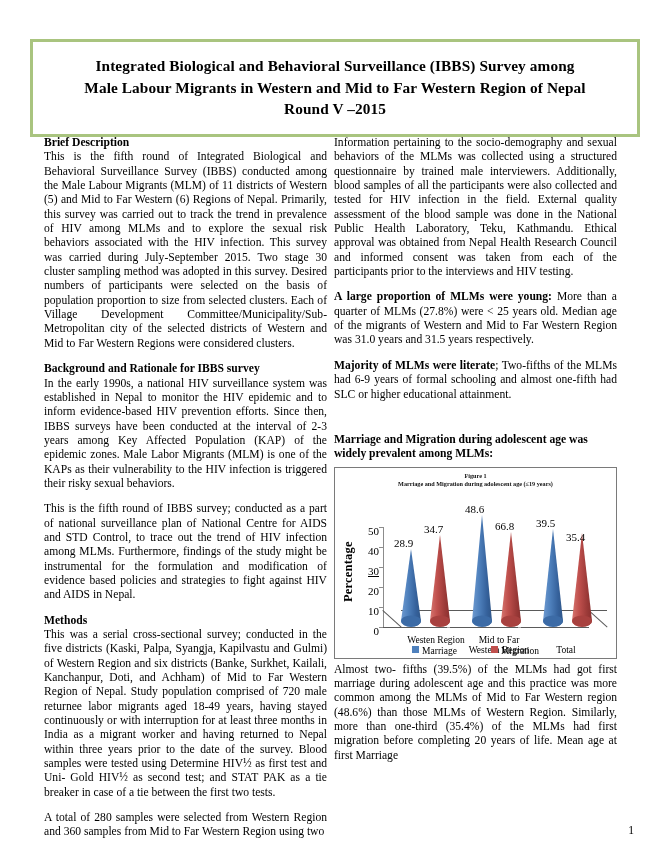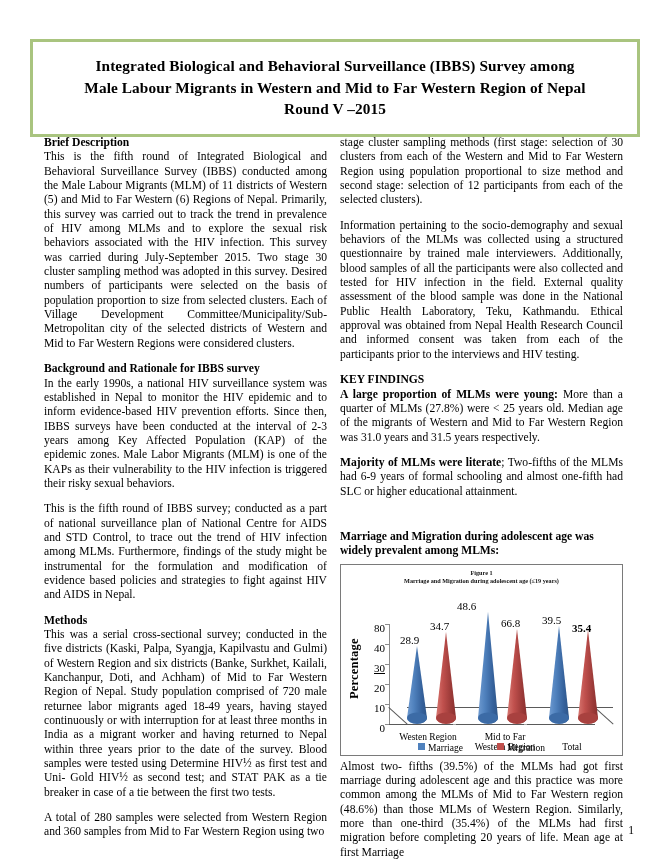--- a/index.html
+++ b/index.html
@@ -45,21 +45,21 @@
     color: #000;
   }
 
   
   .columns {
     position: absolute;
     left: 44px;
     top: 136px;
     width: 588px;
     display: flex;
-    gap: 13px;
+    gap: 7px;
   }
   .col {
     width: 283px;
     flex: 0 0 283px;
   }
   p.body {
     margin: 0 0 11px 0;
     font-size: 11.6px;
     line-height: 14.35px;
     text-align: justify;
@@ -303,44 +303,42 @@
       <h2 class="sec spaced">Background and Rationale for IBBS survey</h2>
       <p class="body">In the early 1990s, a national HIV surveillance system was established in Nepal to monitor the HIV epidemic and to inform evidence-based HIV prevention efforts. Since then, IBBS surveys have been conducted at the interval of 2-3 years among Key Affected Population (KAP) of the epidemic zones. Male Labor Migrants (MLM) is one of the KAPs as their vulnerability to the HIV infection is triggered their risky sexual behaviors.</p>
       <p class="body">This is the fifth round of IBBS survey; conducted as a part of national surveillance plan of National Centre for AIDS and STD Control, to trace out the trend of HIV infection among MLMs. Furthermore, findings of the study might be instrumental for the formulation and modification of evidence based policies and strategies to fight against HIV and AIDS in Nepal.</p>
 
       <h2 class="sec spaced">Methods</h2>
       <p class="body">This was a serial cross-sectional survey; conducted in the five districts (Kaski, Palpa, Syangja, Kapilvastu and Gulmi) of Western Region and six districts (Banke, Surkhet, Kailali, Kanchanpur, Doti, and Achham) of Mid to Far Western Region of Nepal. Study population comprised of 720 male returnee labor migrants aged 18-49 years, having stayed continuously or with interruption for at least  three  months in India as a migrant worker and having returned to Nepal within three years prior to the date of the survey. Blood samples were tested using Determine HIV½ as first test and Uni- Gold HIV½ as second test; and STAT PAK as a tie breaker in case of a tie between the first two tests.</p>
       <p class="body">A total of 280 samples were selected from Western Region and 360 samples from Mid to Far Western Region using two</p>
     </div>
 
     <div class="col">
-      <p class="body">stage cluster sampling methods (first stage: selection of 30 clusters from each of the Western and Mid to Far Western Region using population proportional to size method and second stage: selection of 12 participants from each of the selected clusters).</p>
       <p class="body">Information pertaining to the socio-demography and sexual behaviors of the MLMs was collected using a structured questionnaire by trained male interviewers. Additionally, blood samples of all the participants were also collected and tested for HIV infection in the field. External quality assessment of the blood sample was done in the National Public Health Laboratory, Teku, Kathmandu. Ethical approval was obtained from Nepal Health Research Council and informed consent was taken from each of the participants prior to the interviews and HIV testing.</p>
 
-      <h2 class="sec">KEY FINDINGS</h2>
       <p class="body"><span class="lead">A large proportion of MLMs were young:</span><span> More than a quarter of MLMs (27.8%) were &lt; 25 years old. Median age of the migrants of Western and Mid to Far Western Region was 31.0 years and 31.5 years respectively.</span></p>
       <p class="body"><span class="lead">Majority of MLMs were literate</span><span>; Two-fifths of the MLMs had 6-9 years of formal schooling and almost one-fifth had SLC or higher educational attainment.</span></p>
 
       <div class="gap-md"></div>
 
       <div class="chart-heading">Marriage and Migration during adolescent age was widely prevalent among MLMs:</div>
 
       <div class="chart-box">
         <div class="chart-title">Figure 1</div>
         <div class="chart-subtitle">Marriage and Migration during adolescent age (≤19 years)</div>
 
         <div class="y-axis-title">Percentage</div>
 
         <div class="ytick-wrap">
           <div class="ytick" style="top:158px;">0</div>
           <div class="ytick" style="top:138px;">10</div>
           <div class="ytick" style="top:118px;">20</div>
           <div class="ytick" style="top:98px;text-decoration:underline;">30</div>
           <div class="ytick" style="top:78px;">40</div>
-          <div class="ytick" style="top:58px;">80</div>
+          <div class="ytick" style="top:58px;">50</div>
         </div>
 
         <div class="plot">
 
           <div class="yline"></div>
           <div class="tickmark" style="top:33px;"></div>
           <div class="tickmark" style="top:53px;"></div>
           <div class="tickmark" style="top:73px;"></div>
           <div class="tickmark" style="top:93px;"></div>
           <div class="tickmark" style="top:113px;"></div>
@@ -404,27 +402,27 @@
           </div>
           <div class="cone" style="left:192px; bottom:25px;">
             <svg width="22" height="94" viewBox="0 0 22 94">
               <path d="M11 0 L21 88 A10 6 0 0 1 1 88 Z" fill="url(#gr1)"></path>
               <ellipse cx="11" cy="88" rx="10" ry="5.5" fill="#a8413f"></ellipse>
             </svg>
           </div>
 
           <div class="dlabel" style="left:15px; top:44px;">28.9</div>
           <div class="dlabel" style="left:45px; top:30px;">34.7</div>
-          <div class="dlabel" style="left:72px; top:10px;">48.6</div>
+          <div class="dlabel" style="left:86px; top:10px;">48.6</div>
           <div class="dlabel" style="left:116px; top:27px;">66.8</div>
           <div class="dlabel" style="left:157px; top:24px;">39.5</div>
-          <div class="dlabel" style="left:187px; top:32px;font-weight:bold;">35.4</div>
+          <div class="dlabel" style="left:187px; top:38px;">35.4</div>
         </div>
 
-        <div class="xlabel" style="left:50px; top:167px; width:74px;">Westen Region</div>
+        <div class="xlabel" style="left:64px; top:167px; width:74px;">Westen Region</div>
         <div class="xlabel two" style="left:132px; top:167px;">Mid to Far Western Region</div>
         <div class="xlabel" style="left:206px; top:177px; width:50px;">Total</div>
 
         <div class="legend">
           <div class="legend-item">
             <span class="swatch" style="background:#4F81BD;"></span>
             <span>Marriage</span>
           </div>
           <div class="legend-item">
             <span class="swatch" style="background:#C0504D;"></span>

